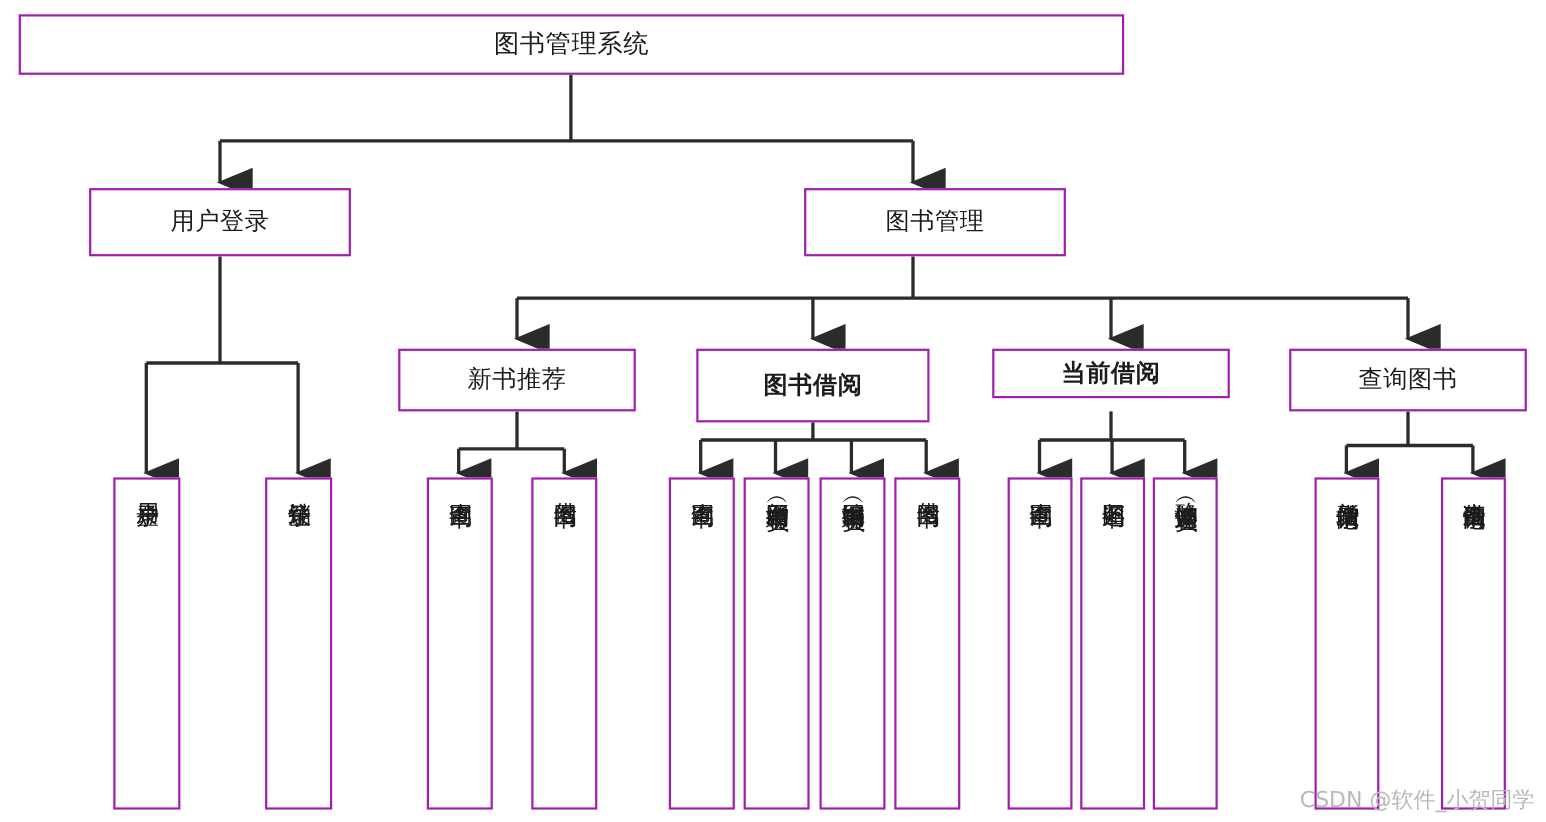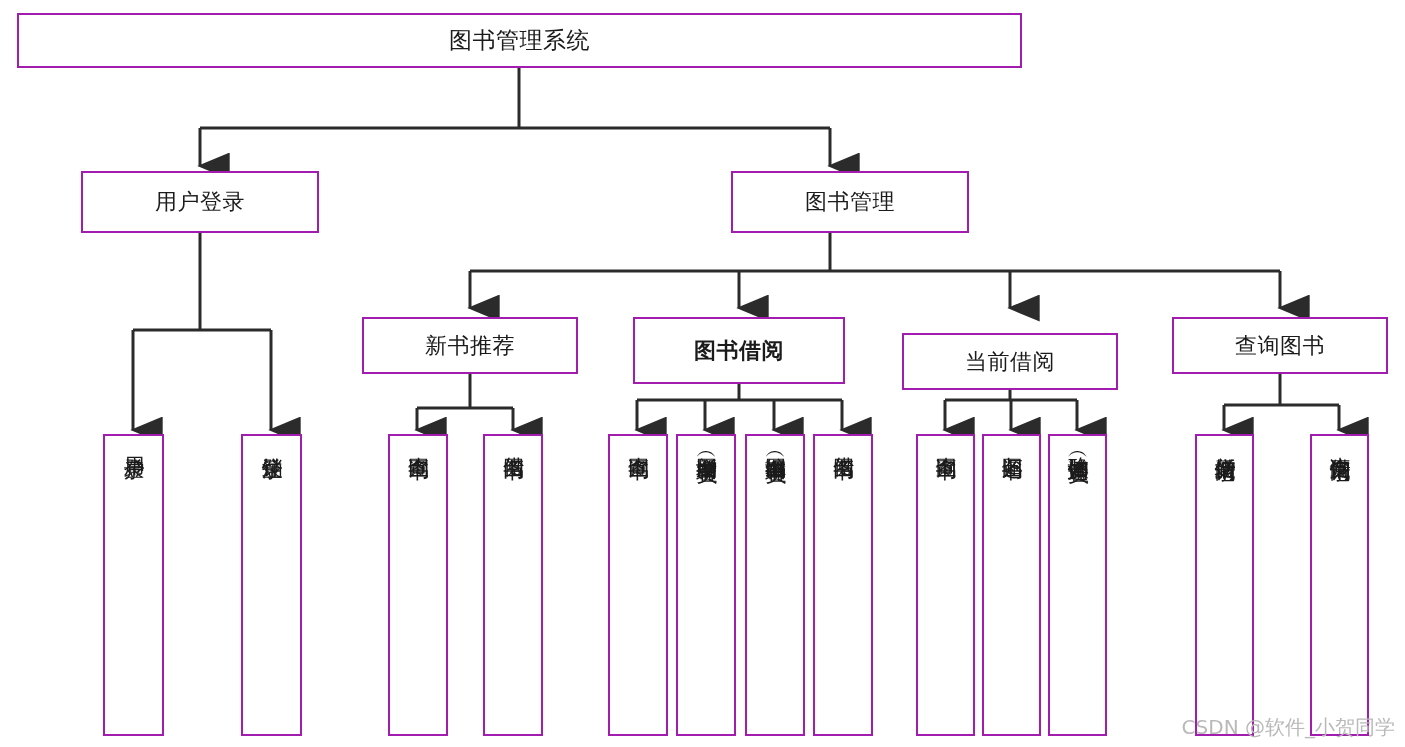--- a/index.html
+++ b/index.html
@@ -139,21 +139,21 @@
   <div class="node h" style="left:711px; top:171px; width:238px; height:62px;margin-left:20px;">
     <span class="lbl">图书管理</span>
   </div>
 
   <div class="node h" style="left:362px; top:317px; width:216px; height:57px;">
     <span class="lbl">新书推荐</span>
   </div>
   <div class="node h" style="left:633px; top:317px; width:212px; height:67px;font-weight:bold;">
     <span class="lbl">图书借阅</span>
   </div>
-  <div class="node h" style="left:902px; top:333px; width:216px; height:57px;">
+  <div class="node h" style="left:902px; top:317px; width:216px; height:45px;font-weight:bold;">
     <span class="lbl">当前借阅</span>
   </div>
   <div class="node h" style="left:1172px; top:317px; width:216px; height:57px;">
     <span class="lbl">查询图书</span>
   </div>
 
   <div class="node v" style="left:103px; top:434px; width:61px; height:302px;">
     <span class="lbl">用户登录</span>
   </div>
   <div class="node v" style="left:241px; top:434px; width:61px; height:302px;">

